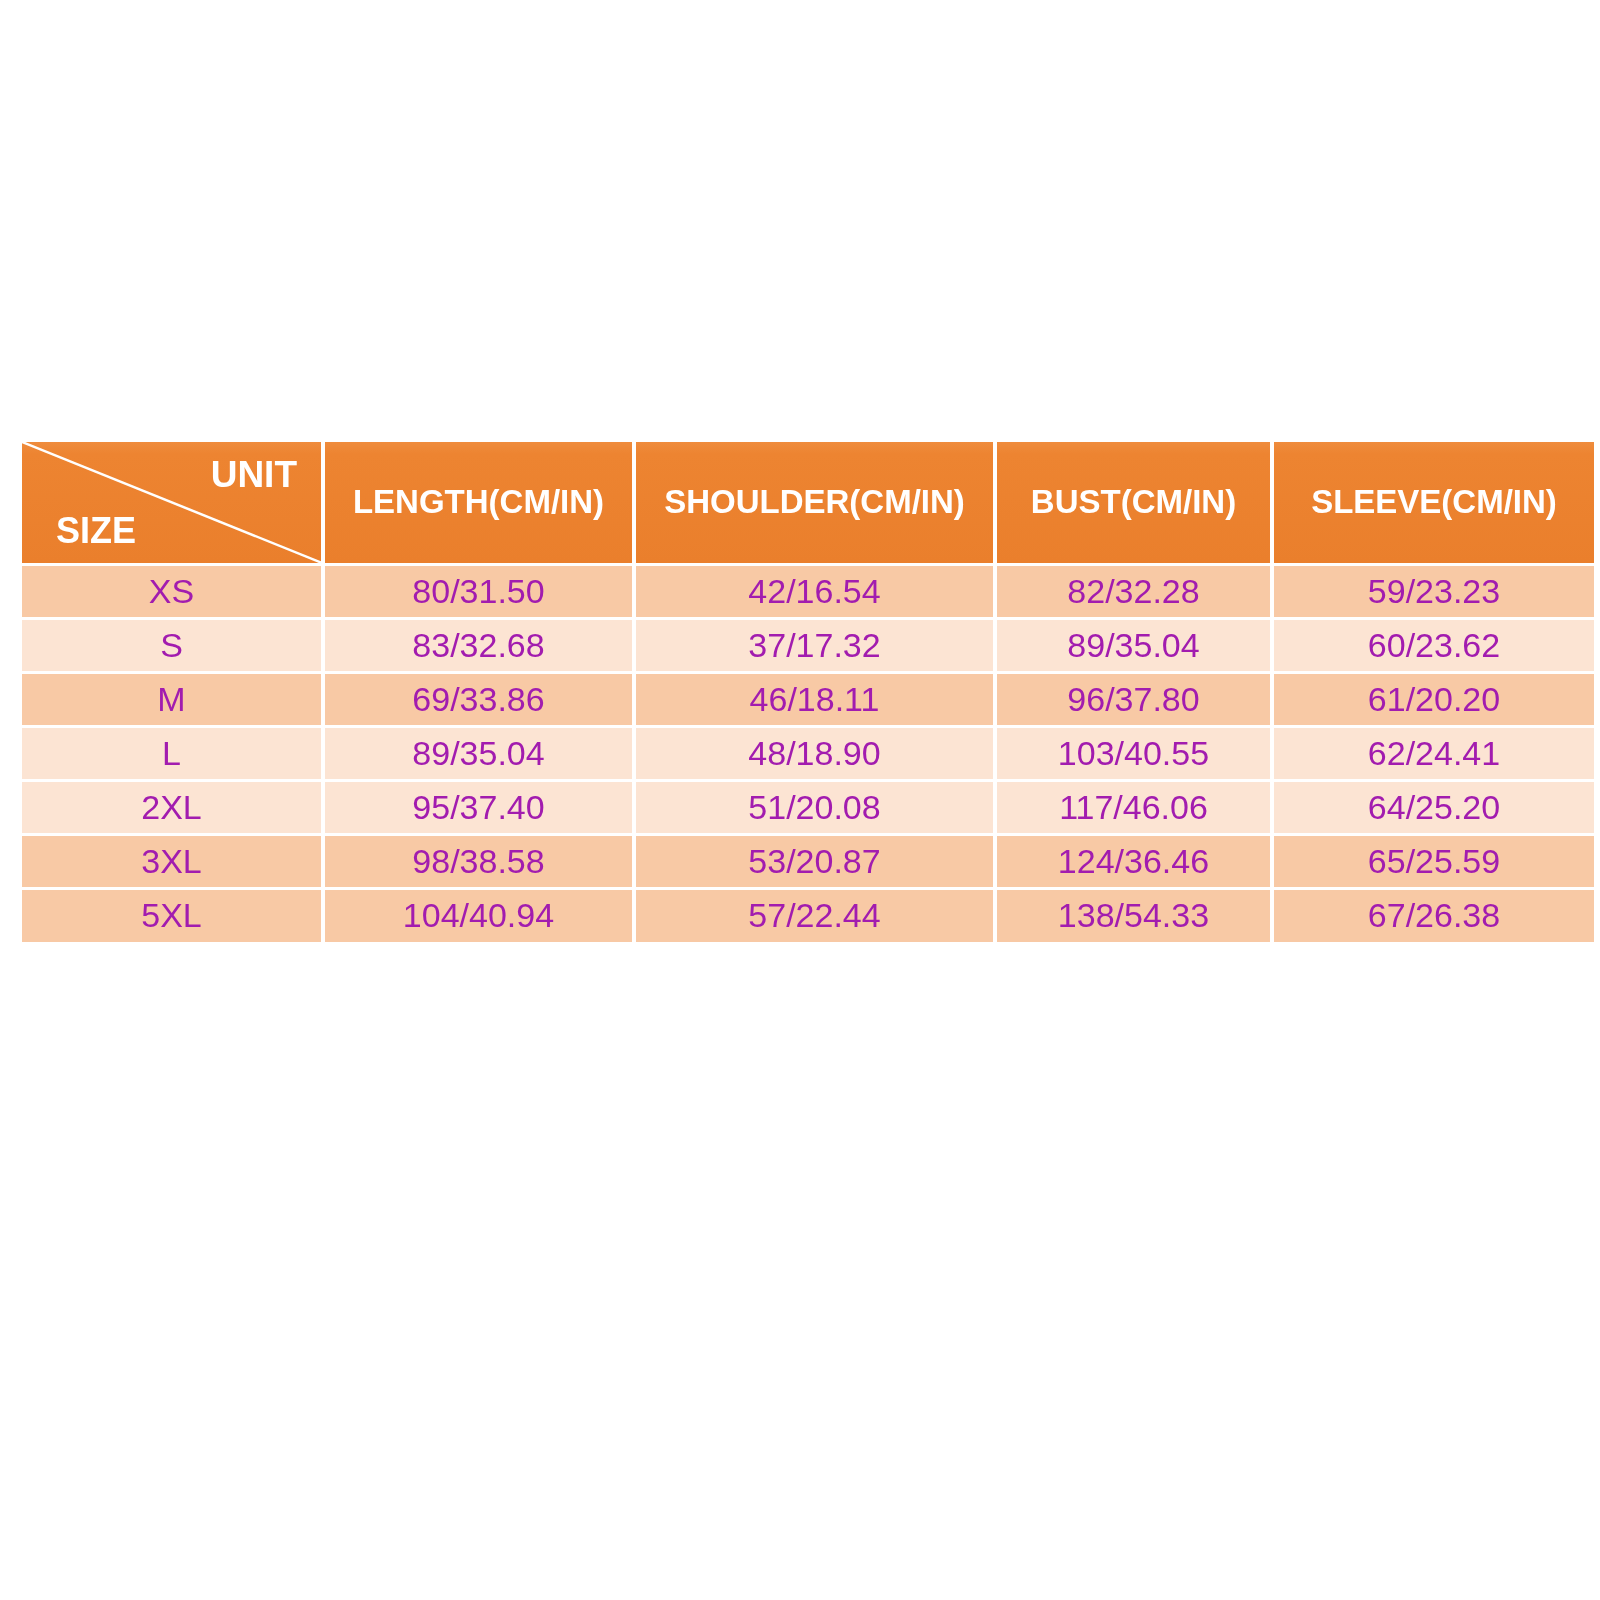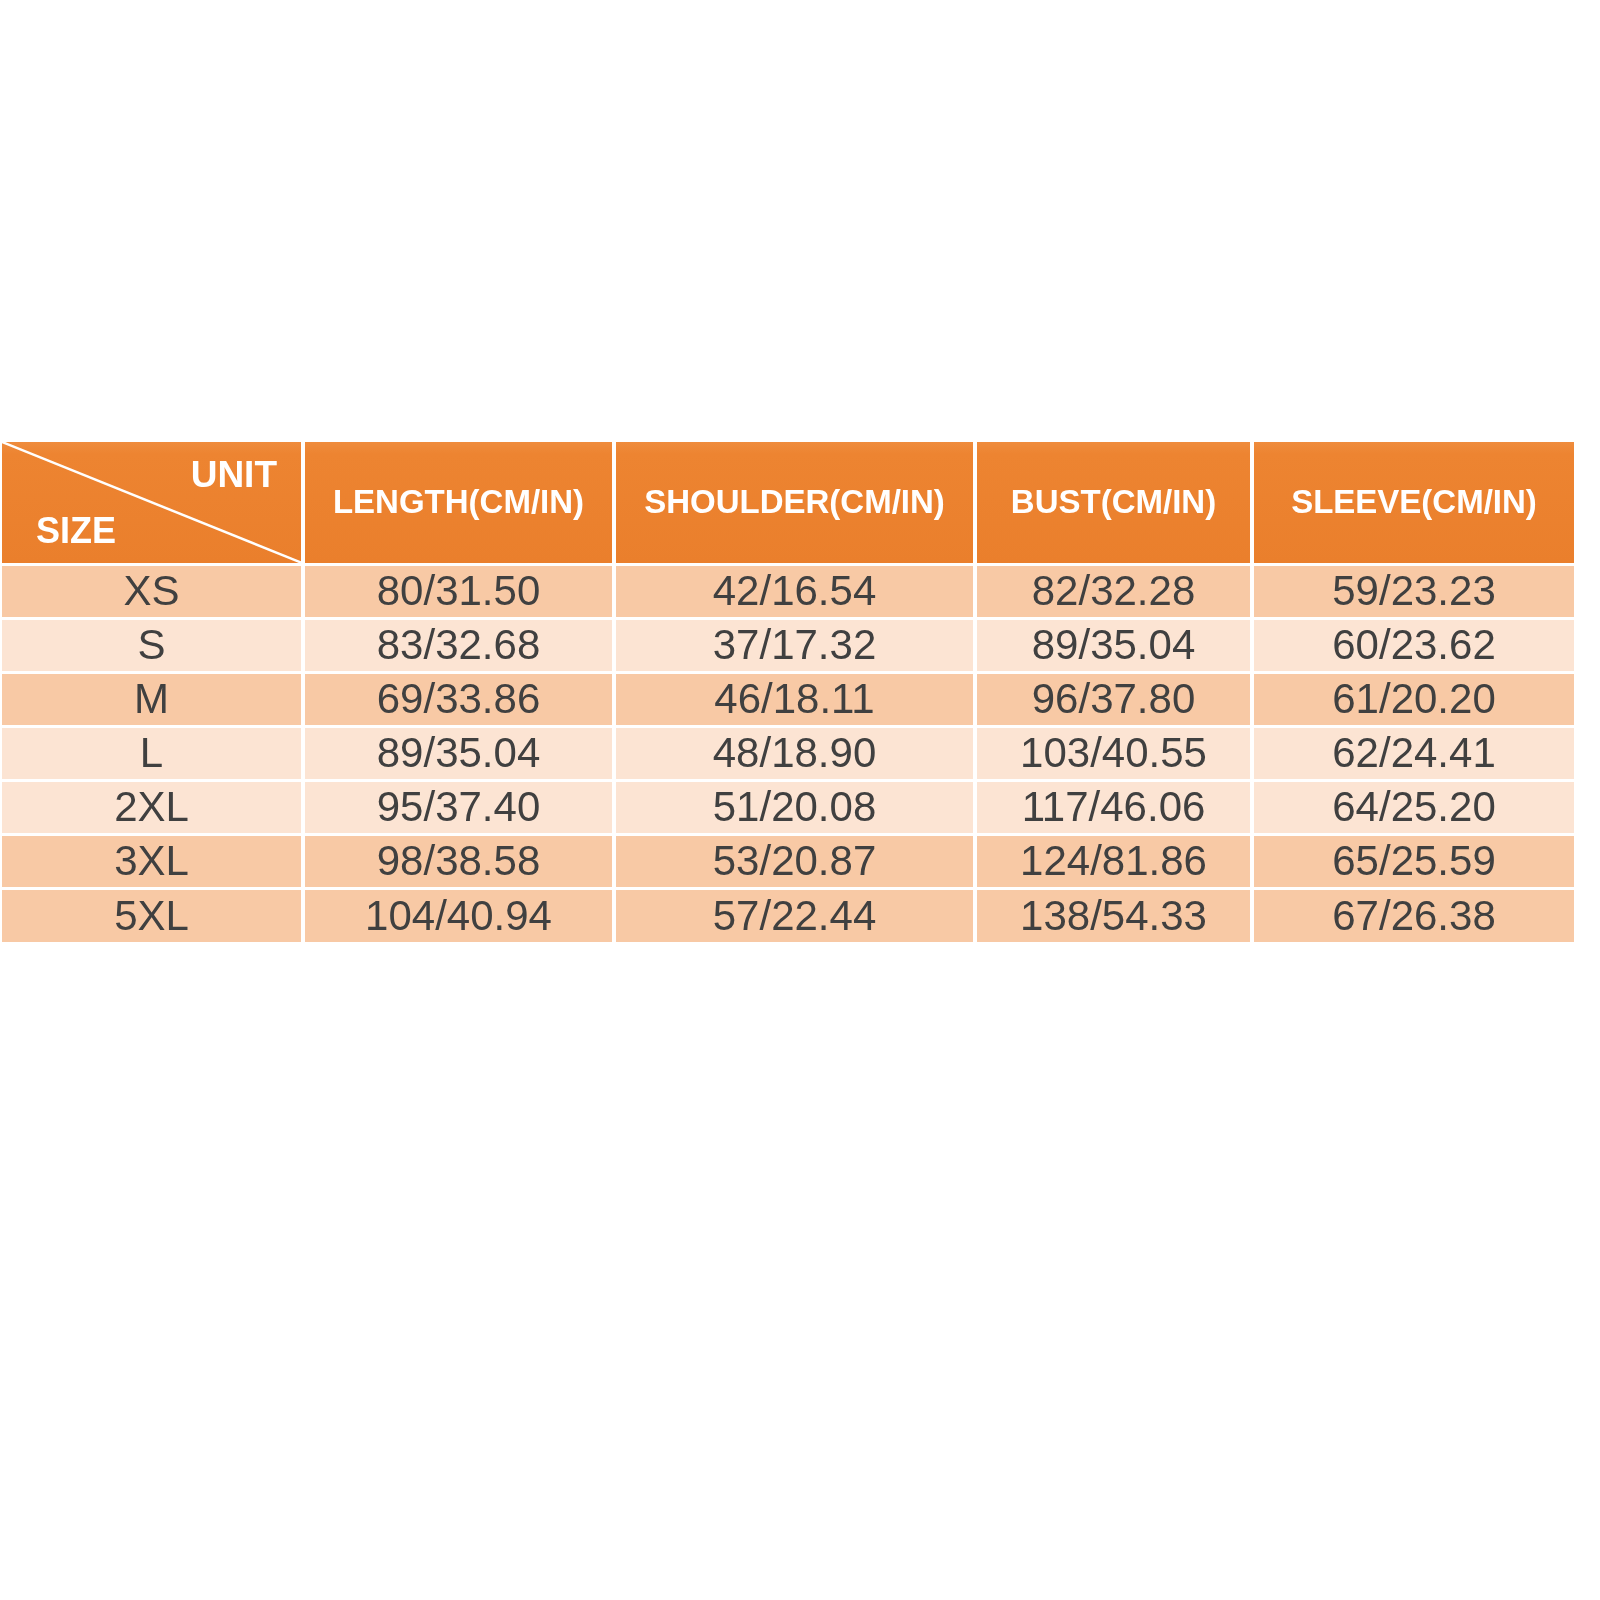--- a/index.html
+++ b/index.html
@@ -7,21 +7,21 @@
   .canvas {
     position: relative;
     width: 1600px;
     height: 1600px;
     background: #ffffff;
     font-family: "Liberation Sans", sans-serif;
     overflow: hidden;
   }
   table.size-chart {
     position: absolute;
-    left: 2px;
+    left: 22px;
     top: 442px;
     width: 1572px;
     border-collapse: collapse;
     table-layout: fixed;
   }
   .size-chart th, .size-chart td {
     border-right: 4px solid #ffffff;
     text-align: center;
     vertical-align: middle;
     padding: 0;
@@ -57,22 +57,22 @@
     position: absolute;
     bottom: 14px;
     left: 34px;
     font-size: 36px;
     font-weight: bold;
     color: #ffffff;
     line-height: 1;
     text-align: right;
   }
   tbody td {
-    font-size: 42px;
-    color: #404040;
+    font-size: 34px;
+    color: #a21caf;
     height: 54px;
     border-top: 3px solid #ffffff;
     font-weight: 400;
   }
   tbody tr.dark td  { background: #F8C9A5; }
   tbody tr.light td { background: #FCE4D3; }
 </style>
 </head>
 <body>
 
@@ -133,21 +133,21 @@
         <td>2XL</td>
         <td>95/37.40</td>
         <td>51/20.08</td>
         <td>117/46.06</td>
         <td>64/25.20</td>
       </tr>
       <tr class="dark">
         <td>3XL</td>
         <td>98/38.58</td>
         <td>53/20.87</td>
-        <td>124/81.86</td>
+        <td>124/36.46</td>
         <td>65/25.59</td>
       </tr>
       <tr class="dark">
         <td>5XL</td>
         <td>104/40.94</td>
         <td>57/22.44</td>
         <td>138/54.33</td>
         <td>67/26.38</td>
       </tr>
     </tbody>

